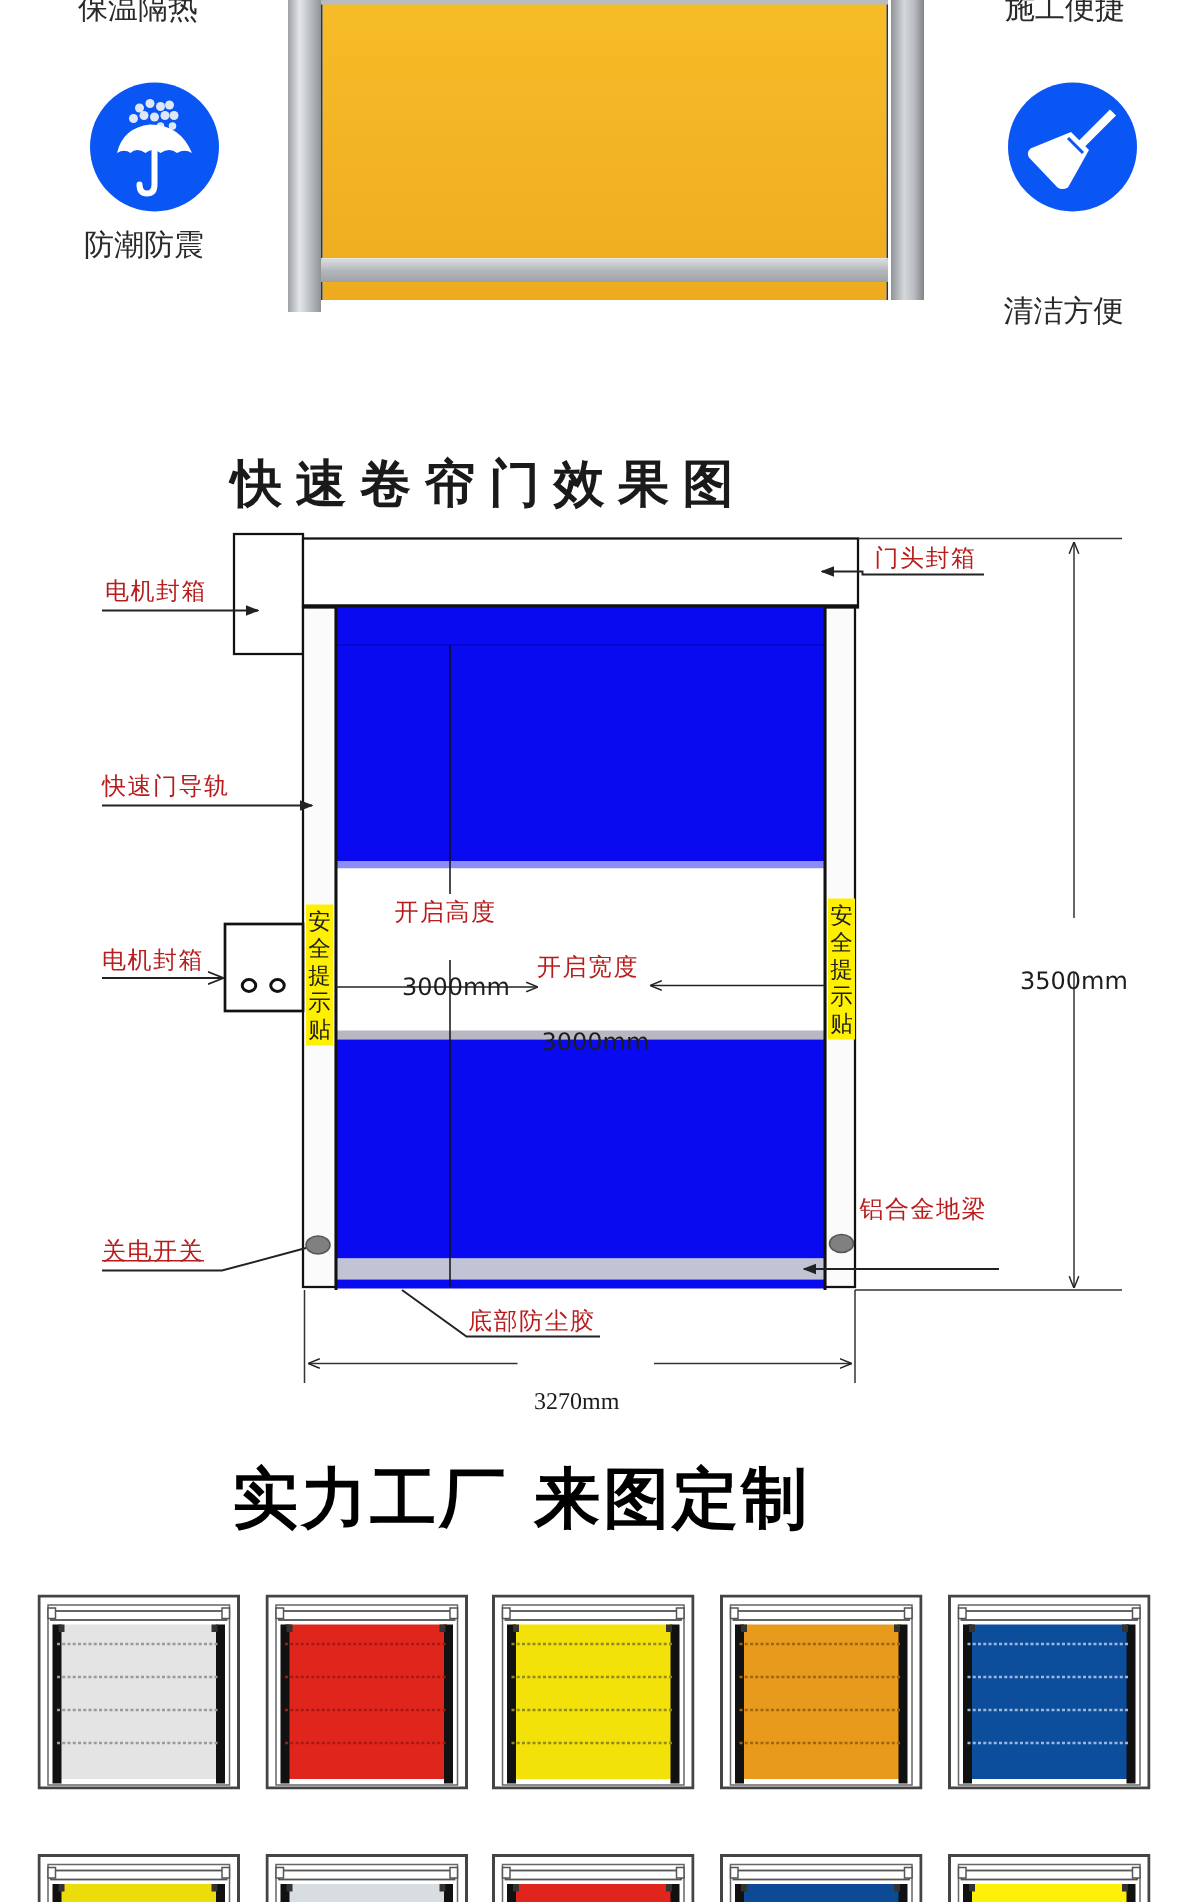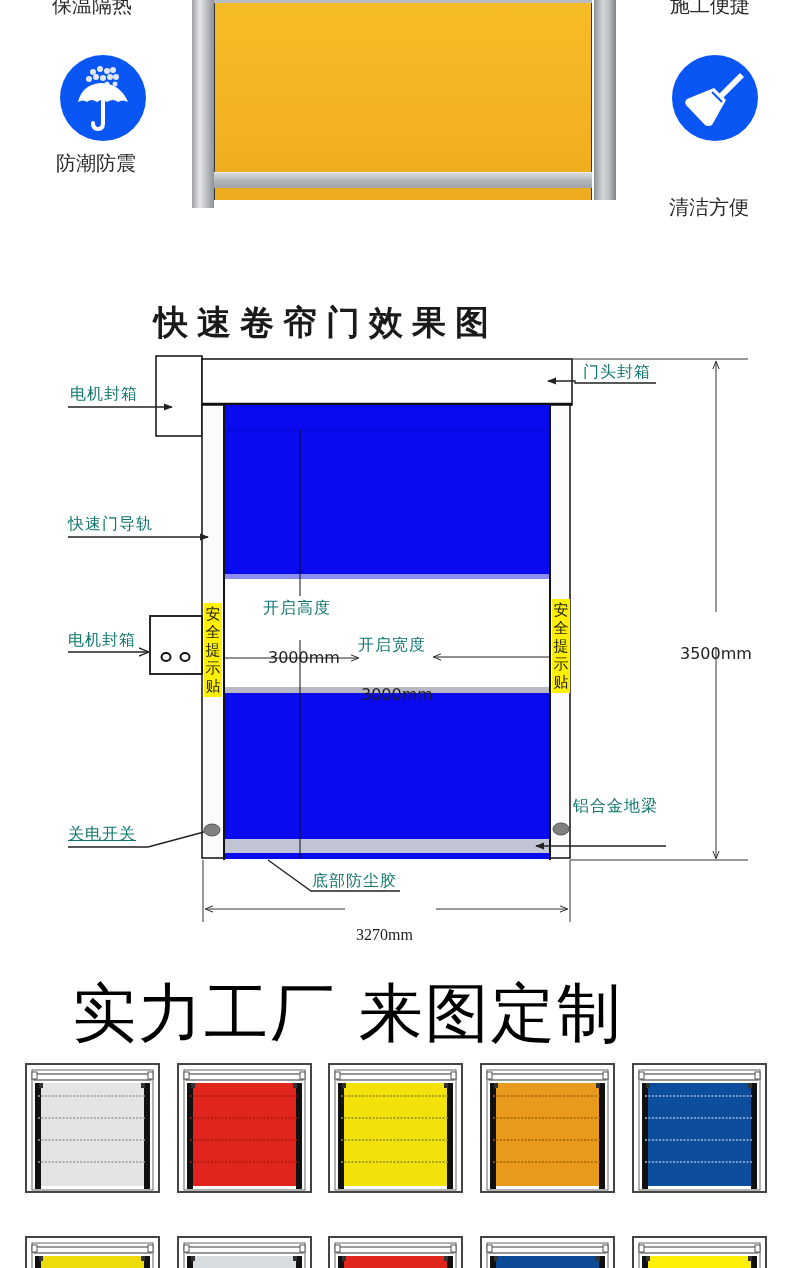--- a/index.html
+++ b/index.html
@@ -19,28 +19,28 @@
       background: linear-gradient(90deg, #8e9398 0%, #d6d9db 40%, #b9bcc0 70%, #7f8489 100%); }
   .photo-door .curtain { position: absolute; left: 22px; right: 24px; top: 0; height: 200px;
       background: linear-gradient(180deg, #f6bc27 0%, #f3b424 50%, #eeab1f 100%); border-left: 1px solid #333; border-right: 1px solid #333; }
   .photo-door .top-bar { position: absolute; left: 22px; right: 24px; top: 0; height: 3px; background: #b8bcc0; }
   .photo-door .bottom-bar { position: absolute; left: 22px; right: 24px; top: 172px; height: 16px;
       background: linear-gradient(180deg, #d9dcdf 0%, #b3b7bb 50%, #9fa3a7 100%); border-top: 1px solid #e8e8e8; }
 
   
   .diagram-title { position: absolute; left: 0; width: 652px; top: 300px; text-align: center;
       font-size: 34px; font-weight: bold; color: #1a1a1a; letter-spacing: 9px; }
-  .dlabel { position: absolute; font-size: 16px; color: #0f766e; white-space: nowrap; letter-spacing: 1px; }
+  .dlabel { position: absolute; font-size: 16px; color: #b91c1c; white-space: nowrap; letter-spacing: 1px; }
   .dnum { position: absolute; font-size: 16px; color: #1d1d1d; white-space: nowrap; margin-top: 28px; }
   .safety-sticker { position: absolute; width: 18px; background: #ffef00; color: #1d1d1d; font-size: 15px;
       line-height: 18px; text-align: center; padding: 2px 0; }
 
   
   .factory-title { position: absolute; left: 0; width: 695px; top: 970px; text-align: center;
-      font-size: 64px; font-weight: normal; color: #000; letter-spacing: 2px; }
+      font-size: 44px; font-weight: bold; color: #000; letter-spacing: 2px; }
   .swatch { position: absolute; width: 135px; height: 130px; }
   .swatch svg { width: 100%; height: 100%; display: block; }
 </style>
 </head>
 <body>
 
 <div>
   <div class="feat-label" style="left:52px; top:-8px;">保温隔热</div>
   <div class="feat-label" style="left:670px; top:-8px;">施工便捷</div>
 

